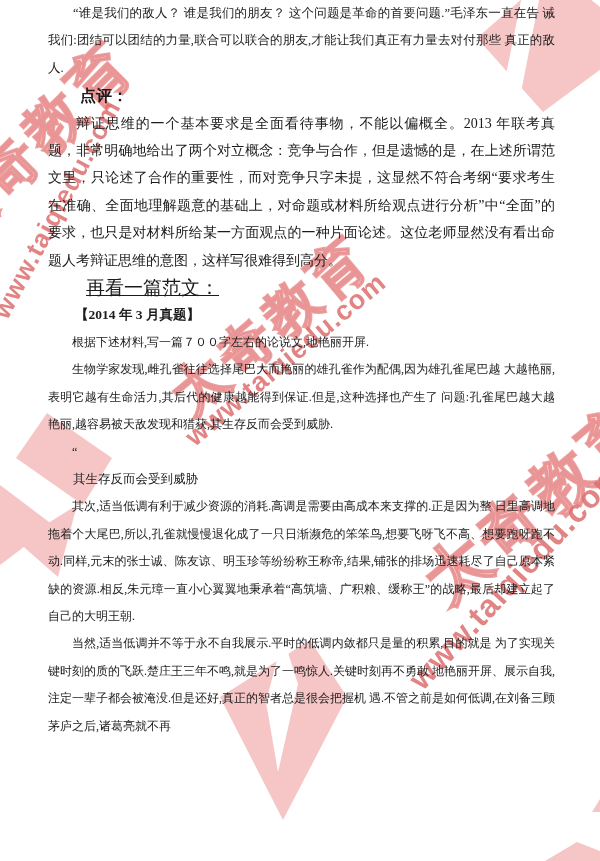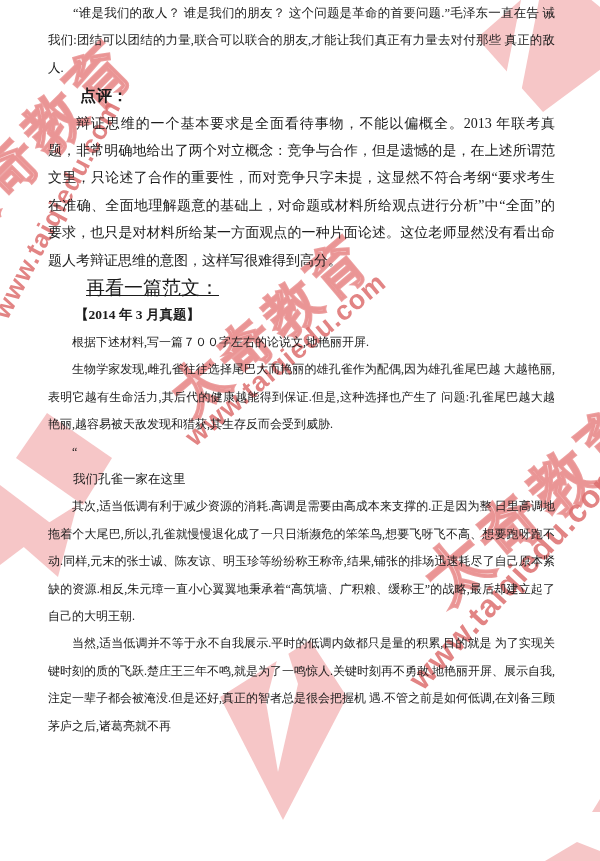--- a/index.html
+++ b/index.html
@@ -101,21 +101,21 @@
     <p class="p-more-sample">再看一篇范文：</p>
 
     <p class="p-exam-tag">【2014 年 3 月真题】</p>
 
     <p class="p-small">根据下述材料,写一篇７００字左右的论说文,地艳丽开屏.</p>
 
     <p class="p-small">生物学家发现,雌孔雀往往选择尾巴大而艳丽的雄孔雀作为配偶,因为雄孔雀尾巴越 大越艳丽,表明它越有生命活力,其后代的健康越能得到保证.但是,这种选择也产生了 问题:孔雀尾巴越大越艳丽,越容易被天敌发现和猎获,其生存反而会受到威胁.</p>
 
     <p class="p-stray">“</p>
 
-    <p class="p-essay-title">我们孔雀一家在这里</p>
+    <p class="p-essay-title">其生存反而会受到威胁</p>
 
 
 
     <p class="p-small">其次,适当低调有利于减少资源的消耗.高调是需要由高成本来支撑的.正是因为整 日里高调地拖着个大尾巴,所以,孔雀就慢慢退化成了一只日渐濒危的笨笨鸟,想要飞呀飞不高、想要跑呀跑不动.同样,元末的张士诚、陈友谅、明玉珍等纷纷称王称帝,结果,铺张的排场迅速耗尽了自己原本紧缺的资源.相反,朱元璋一直小心翼翼地秉承着“高筑墙、广积粮、缓称王”的战略,最后却建立起了自己的大明王朝.</p>
 
     <p class="p-small">当然,适当低调并不等于永不自我展示.平时的低调内敛都只是量的积累,目的就是 为了实现关键时刻的质的飞跃.楚庄王三年不鸣,就是为了一鸣惊人.关键时刻再不勇敢 地艳丽开屏、展示自我,注定一辈子都会被淹没.但是还好,真正的智者总是很会把握机 遇.不管之前是如何低调,在刘备三顾茅庐之后,诸葛亮就不再</p>
   </div>
 
 </div>
 

